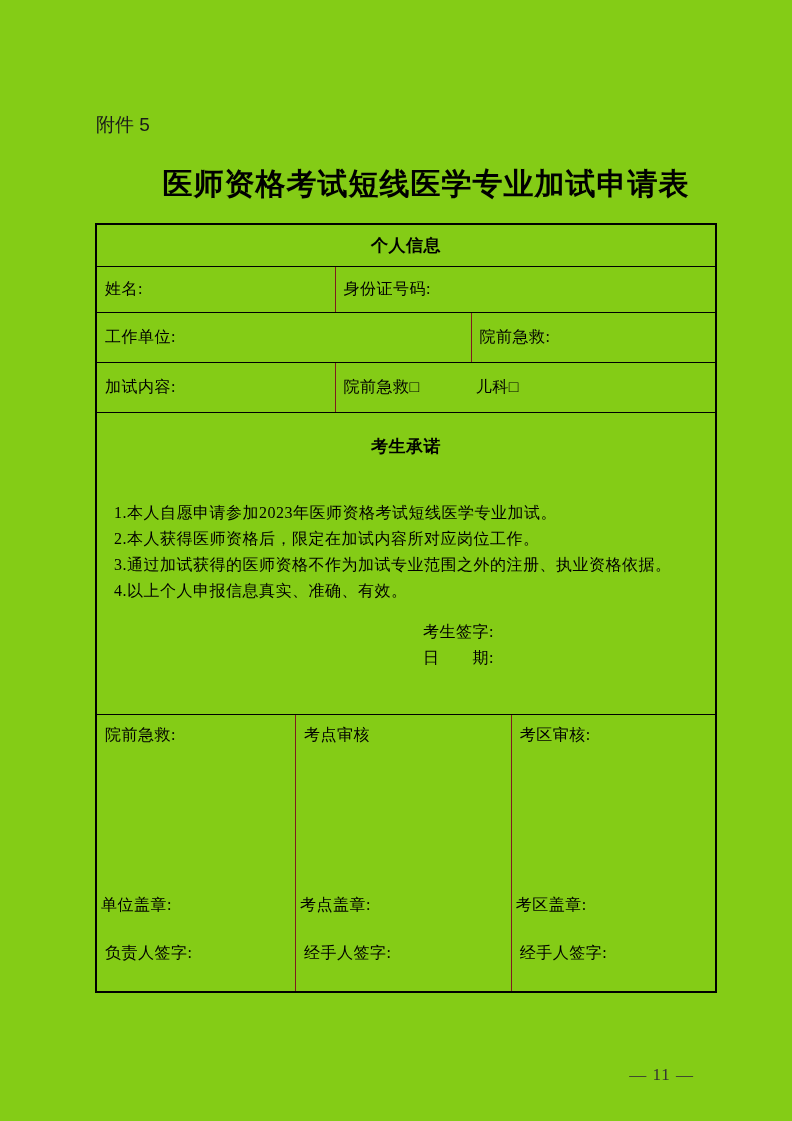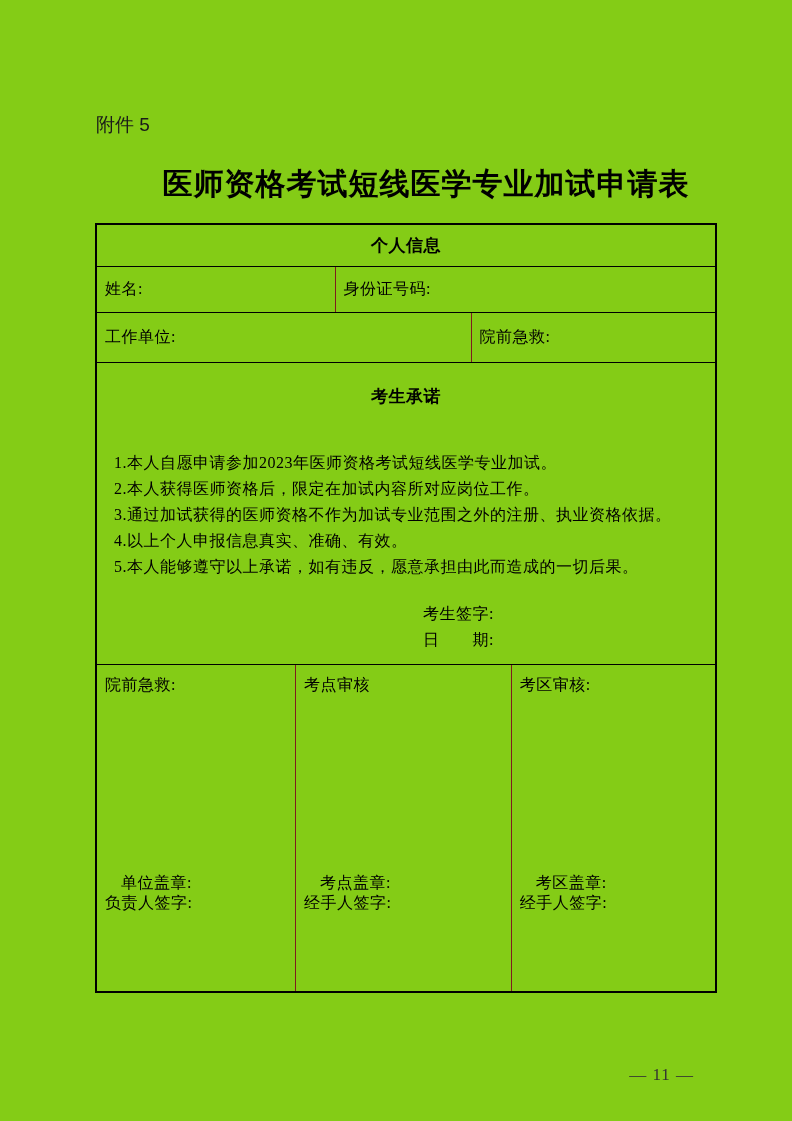--- a/index.html
+++ b/index.html
@@ -74,31 +74,31 @@
     font-size: 17px;
   }
   .promise-list {
     margin-top: 42px;
     padding-left: 17px;
     padding-right: 6px;
     line-height: 26px;
     font-size: 16px;
   }
   .promise-sign {
-    margin-top: 21px;
+    margin-top: 15px;
     margin-left: 326px;
     line-height: 26px;
     font-size: 16px;
   }
   .review-cell { position: relative; display: block; padding: 10px 0 0 8px; }
   .rw-1 { width: 32.2%; }
   .rw-2 { width: 34.9%; }
   .rw-3 { width: 32.9%; }
   .review-title { position: absolute; left: 8px; top: 10px; }
-  .review-seal { position: absolute; left: 24px; top: 180px; margin-top: 28px; }
+  .review-seal { position: absolute; left: 4px; top: 180px; }
   .review-sign { position: absolute; left: 8px; top: 228px; }
   .page-number {
     position: absolute;
     top: 1065px;
     right: 98px;
     font-size: 17px;
     color: #333333;
     letter-spacing: 1px;
   }
 </style>
@@ -128,29 +128,37 @@
 
     <div class="t-row row-fields-2">
       <div class="cell w-606">
         <span>工作单位:</span>
       </div>
       <div class="cell w-394">
         <span>院前急救:</span>
       </div>
     </div>
 
+    <div class="t-row row-fields-3">
+      <div class="cell w-386">
+        <span>加试内容:</span>
+      </div>
+      <div class="cell w-614">
+        <span>院前急救□</span>
+        <span class="opt2">儿科□</span>
+      </div>
+    </div>
 
     <div class="t-row row-promise">
       <div class="promise-header">考生承诺</div>
       <div class="promise-list">
         <div>1.本人自愿申请参加2023年医师资格考试短线医学专业加试。</div>
         <div>2.本人获得医师资格后，限定在加试内容所对应岗位工作。</div>
         <div>3.通过加试获得的医师资格不作为加试专业范围之外的注册、执业资格依据。</div>
         <div>4.以上个人申报信息真实、准确、有效。</div>
-        <div>5.本人能够遵守以上承诺，如有违反，愿意承担由此而造成的一切后果。</div>
       </div>
       <div class="promise-sign">
         <div>考生签字:</div>
         <div>日　　期:</div>
       </div>
     </div>
 
     <div class="t-row row-review">
       <div class="cell review-cell rw-1">
         <span class="review-title">院前急救:</span>

